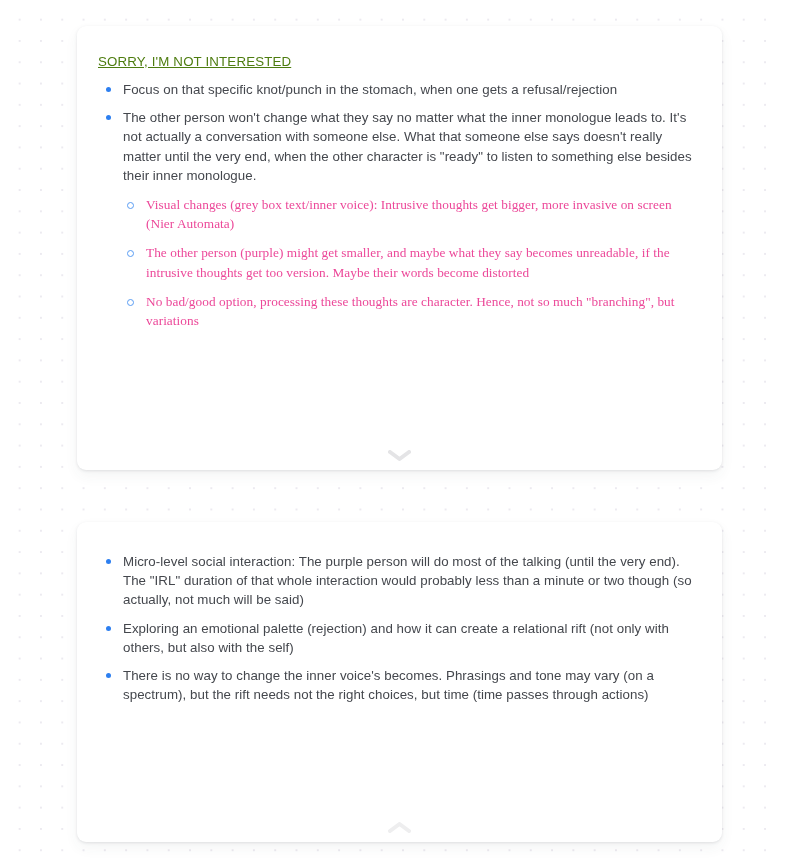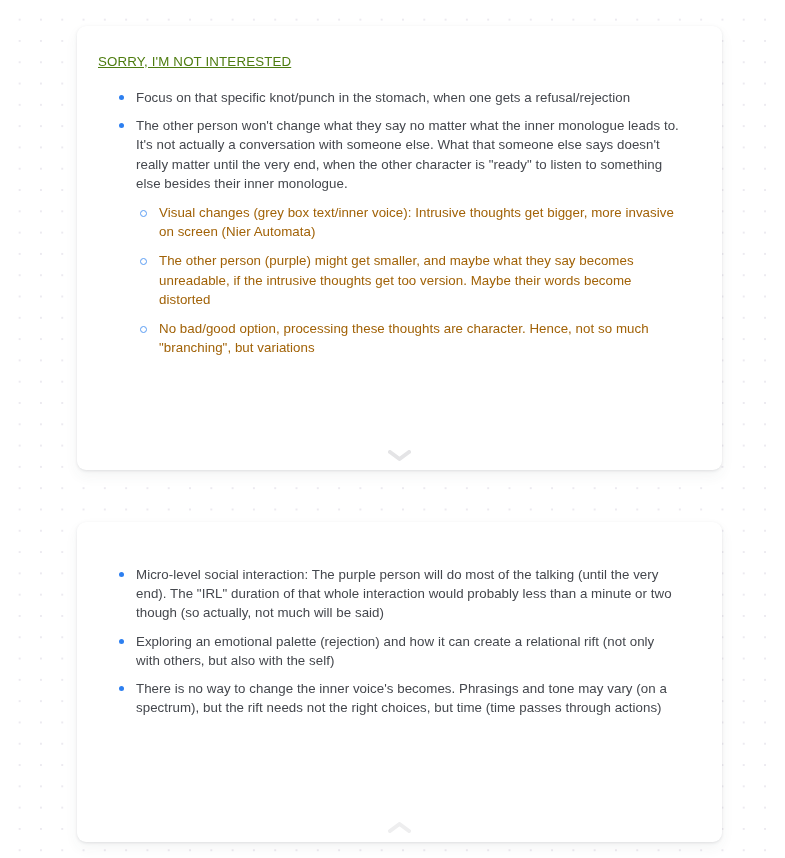--- a/index.html
+++ b/index.html
@@ -59,21 +59,21 @@
     font-size: 13.3px;
     line-height: 19px;
     color: #4d7c0f;
     margin: 0 0 9px 1px;
     letter-spacing: 0.15px;
     text-decoration: underline;
   }
 
   ul.bullets {
     list-style: none;
-    margin: 17px;
+    margin: 4px;
     padding: 0;
   }
 
   ul.bullets > li {
     position: relative;
     padding-left: 22px;
     margin-bottom: 9px;
     font-size: 13.3px;
     line-height: 19.2px;
     color: #44474d;
@@ -100,21 +100,22 @@
     margin: 10px 0 2px 0;
     padding: 0;
   }
 
   ul.sub-bullets > li {
     position: relative;
     padding-left: 23px;
     margin-bottom: 10px;
     font-size: 13.3px;
     line-height: 19.2px;
-    color: #a16207;
+    color: #ec4899;
+    font-family: Liberation Serif, serif;
   }
 
   
   ul.sub-bullets > li::before {
     content: "";
     position: absolute;
     left: 4px;
     top: 7px;
     width: 5px;
     height: 5px;

